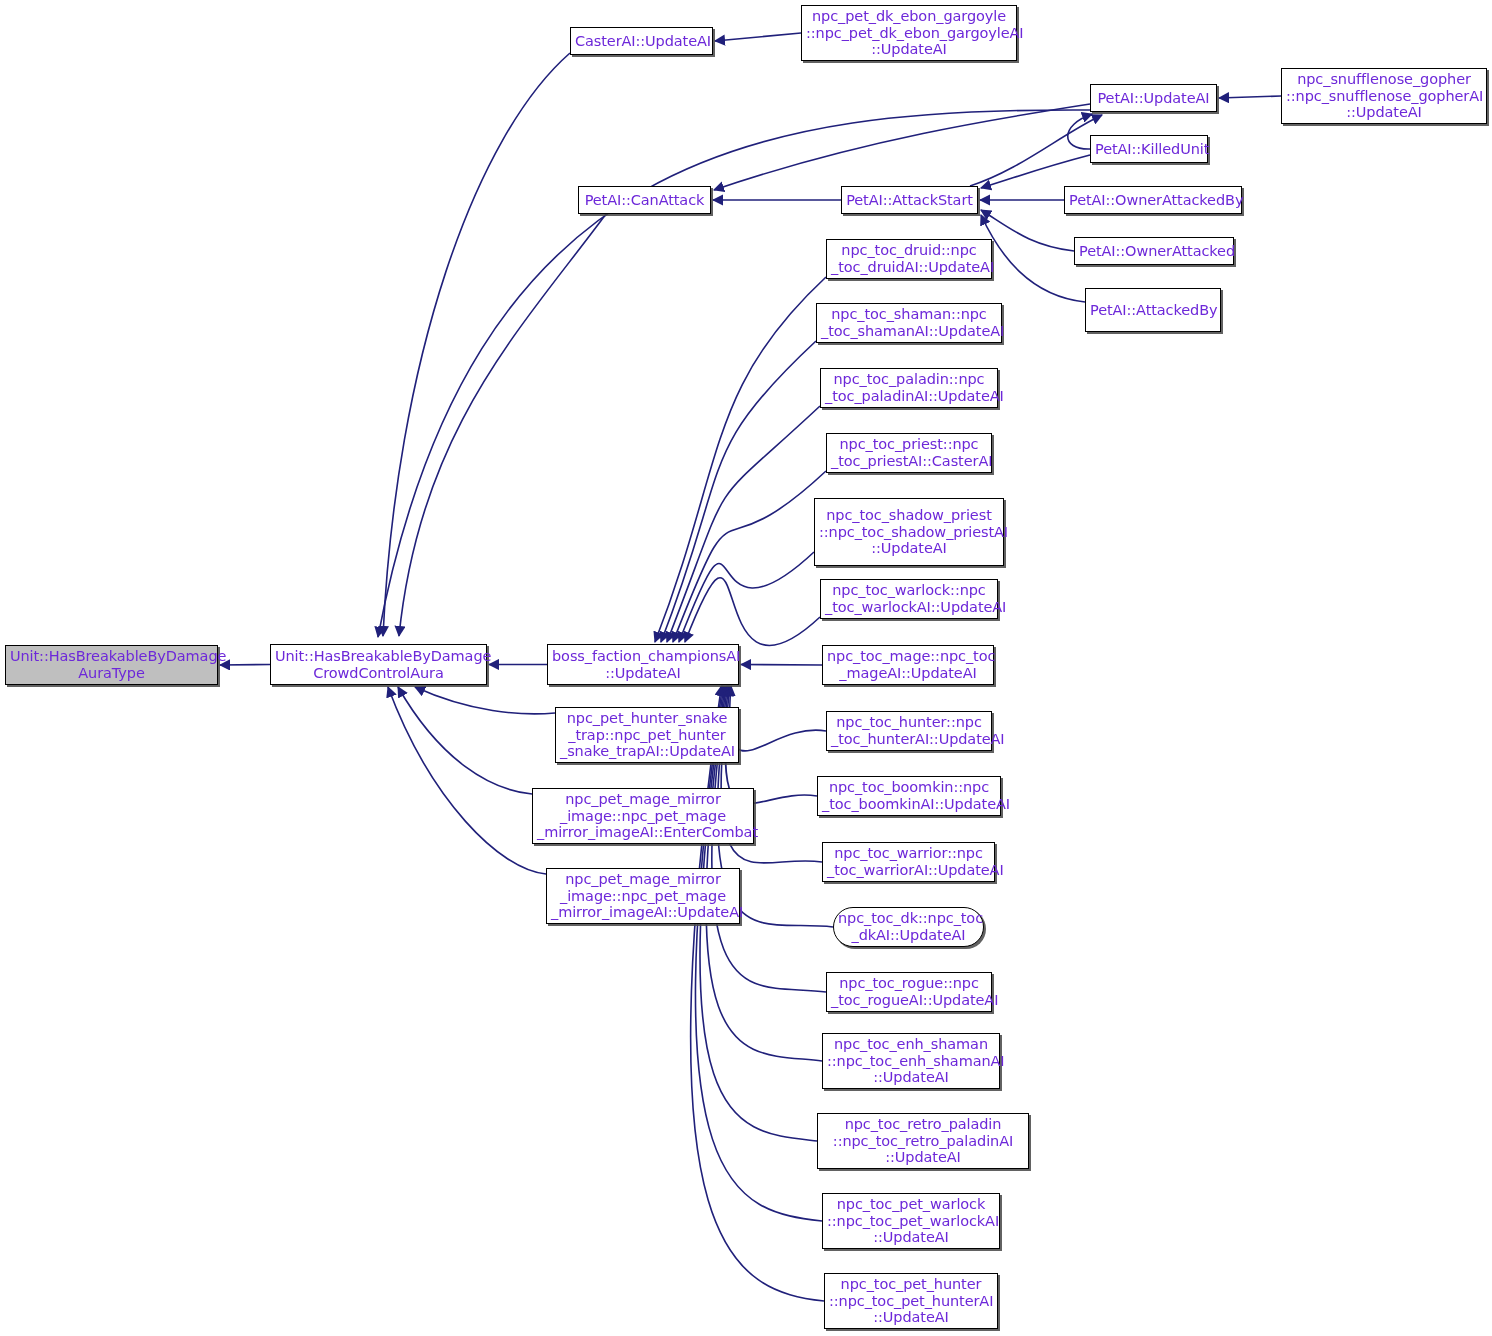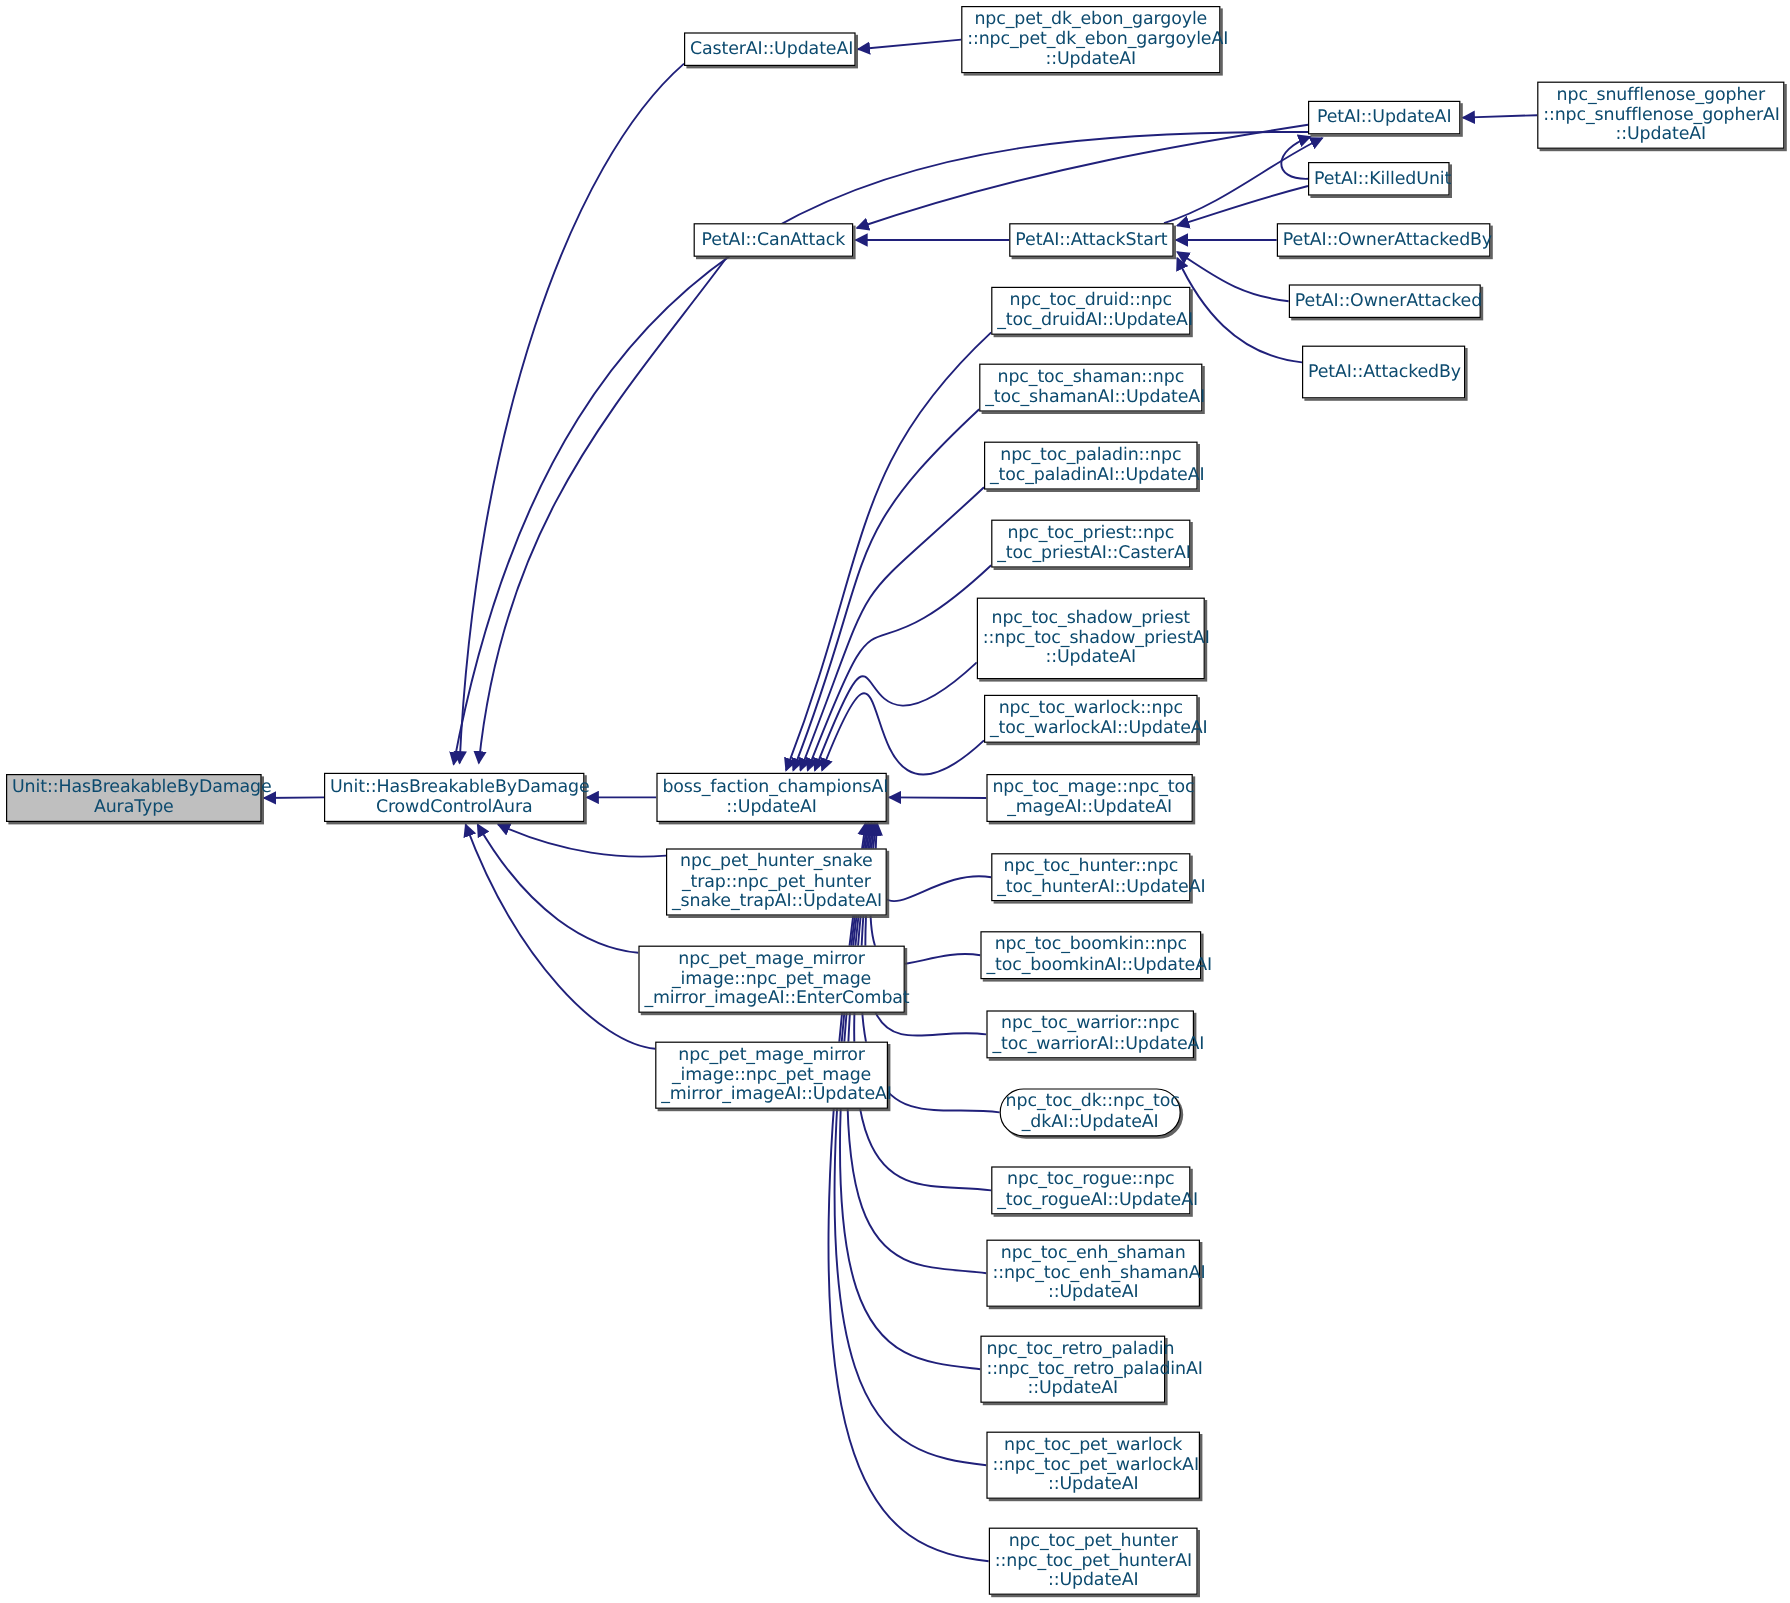--- a/index.html
+++ b/index.html
@@ -17,21 +17,21 @@
     left:0;top:0;
     width:1492px;
     height:1336px;
     pointer-events:none;
   }
   .node{
     position:absolute;
     box-sizing:border-box;
     border:1px solid #000000;
     background:#ffffff;
-    color:#0c4a6e;
+    color:#6d28d9;
     display:flex;
     align-items:center;
     justify-content:center;
     text-align:center;
     font-size:14.5px;
     line-height:1.17;
     letter-spacing:-0.1px;
     white-space:pre-line;
     padding:1px 4px;
     box-shadow:2px 2px 0 0 rgba(70,70,70,0.85);
@@ -130,21 +130,21 @@
 _toc_boomkinAI::UpdateAI</span></div>
       <div class="node" style="left: 822px; top: 842px; width: 173px; height: 40px;"><span>npc_toc_warrior::npc
 _toc_warriorAI::UpdateAI</span></div>
       <div class="node" style="left: 833px; top: 907px; width: 151px; height: 40px; border-radius: 20px;"><span>npc_toc_dk::npc_toc
 _dkAI::UpdateAI</span></div>
       <div class="node" style="left: 826px; top: 972px; width: 166px; height: 40px;"><span>npc_toc_rogue::npc
 _toc_rogueAI::UpdateAI</span></div>
       <div class="node" style="left: 822px; top: 1033px; width: 178px; height: 56px;"><span>npc_toc_enh_shaman
 ::npc_toc_enh_shamanAI
 ::UpdateAI</span></div>
-      <div class="node" style="left: 817px; top: 1113px; width: 154px; height: 56px;"><span>npc_toc_retro_paladin
+      <div class="node" style="left: 817px; top: 1113px; width: 212px; height: 56px;"><span>npc_toc_retro_paladin
 ::npc_toc_retro_paladinAI
 ::UpdateAI</span></div>
       <div class="node" style="left: 822px; top: 1193px; width: 178px; height: 56px;"><span>npc_toc_pet_warlock
 ::npc_toc_pet_warlockAI
 ::UpdateAI</span></div>
       <div class="node" style="left: 824px; top: 1273px; width: 174px; height: 56px;"><span>npc_toc_pet_hunter
 ::npc_toc_pet_hunterAI
 ::UpdateAI</span></div>
       <div class="node" style="left: 555px; top: 707px; width: 184px; height: 56px;"><span>npc_pet_hunter_snake
 _trap::npc_pet_hunter

